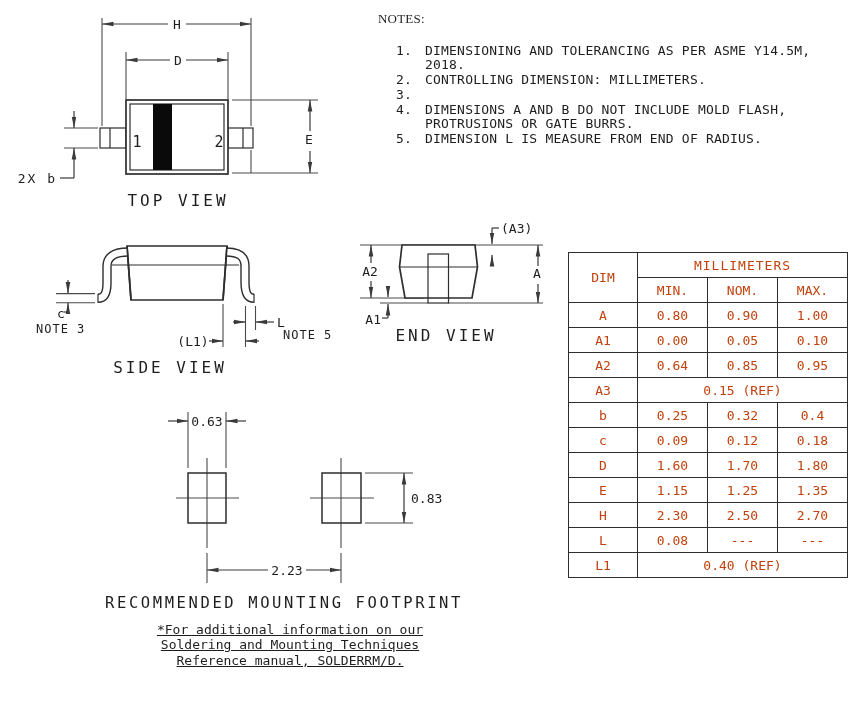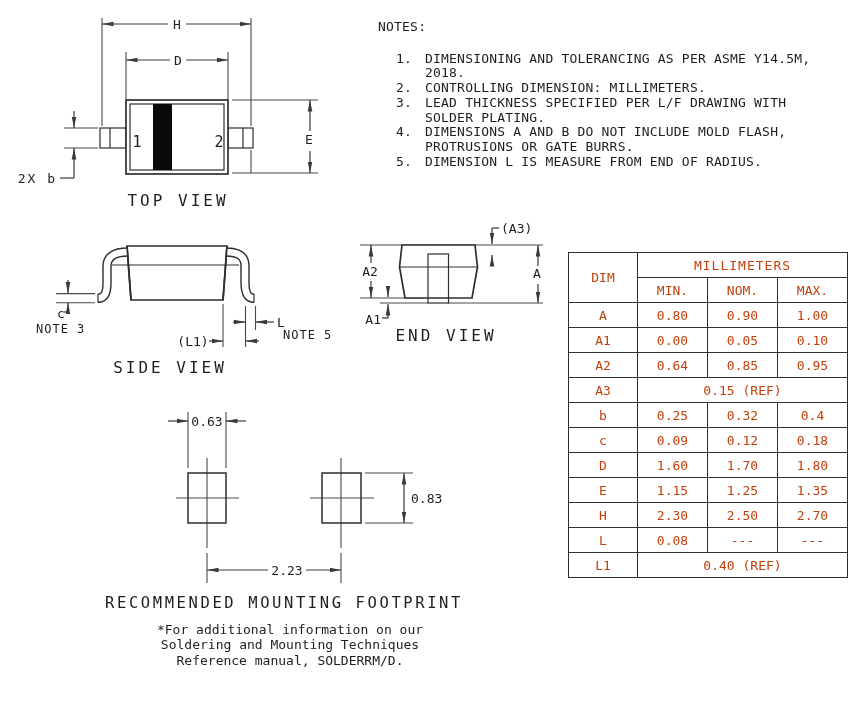--- a/index.html
+++ b/index.html
@@ -2,35 +2,35 @@
 <html><head>
 <meta charset="utf-8">
 <style>
   html,body{margin:0;padding:0;}
   body{width:850px;height:725px;background:#ffffff;position:relative;overflow:hidden;
        font-family:"DejaVu Sans Mono",monospace;color:#1e1e1e;}
   .stage{position:absolute;left:0;top:0;width:850px;height:725px;background:#fff;}
 
   
   .notes{position:absolute;left:378px;top:8px;font:13px/14.7px "DejaVu Sans Mono",monospace;letter-spacing:.2px;}
-  .notes-title{margin:12px 0 17px 0;}
+  .notes-title{margin:4px 0 17px 0;font-family:Liberation Serif, serif;}
   .note-row{display:flex;}
   .note-num{width:47px;padding-right:13px;box-sizing:border-box;text-align:right;flex:none;}
   .note-txt{width:400px;}
 
   
   .dimtable{position:absolute;left:568px;top:252px;border-collapse:collapse;table-layout:fixed;
             font:13px "DejaVu Sans Mono",monospace;color:#c2410c;}
   .dimtable td,.dimtable th{border:1.5px solid #2e2e2e;text-align:center;vertical-align:middle;
             padding:0;height:24px;font-weight:normal;}
   .dimtable th.units{letter-spacing:1px;}
 
   
   .footer{position:absolute;left:112px;top:622px;width:356px;text-align:center;
-          font:13px/15.3px "DejaVu Sans Mono",monospace;}
+          font:13px/15.3px "DejaVu Sans Mono",monospace;text-decoration:underline;}
 
   
   svg text{fill:#1e1e1e;font-family:"DejaVu Sans Mono",monospace;}
   .t13{font-size:13px;}
   .t12{font-size:12px;letter-spacing:1px;}
   .t15{font-size:15px;}
   .vlabel{font-size:16px;letter-spacing:3px;}
   .fplabel{font-size:15.5px;letter-spacing:2.6px;}
   .ln{stroke:#4a4a4a;stroke-width:1.1;fill:none;}
   .dm{stroke:#3a3a3a;stroke-width:1.2;fill:none;}
@@ -236,21 +236,20 @@
     <div class="note-row">
       <span class="note-num">1.</span>
       <span class="note-txt">DIMENSIONING AND TOLERANCING AS PER ASME Y14.5M, 2018.</span>
     </div>
     <div class="note-row">
       <span class="note-num">2.</span>
       <span class="note-txt">CONTROLLING DIMENSION: MILLIMETERS.</span>
     </div>
     <div class="note-row">
       <span class="note-num">3.</span>
-      <span class="note-txt">LEAD THICKNESS SPECIFIED PER L/F DRAWING WITH SOLDER PLATING.</span>
     </div>
     <div class="note-row">
       <span class="note-num">4.</span>
       <span class="note-txt">DIMENSIONS A AND B DO NOT INCLUDE MOLD FLASH, PROTRUSIONS OR GATE BURRS.</span>
     </div>
     <div class="note-row">
       <span class="note-num">5.</span>
       <span class="note-txt">DIMENSION L IS MEASURE FROM END OF RADIUS.</span>
     </div>
   </div>

